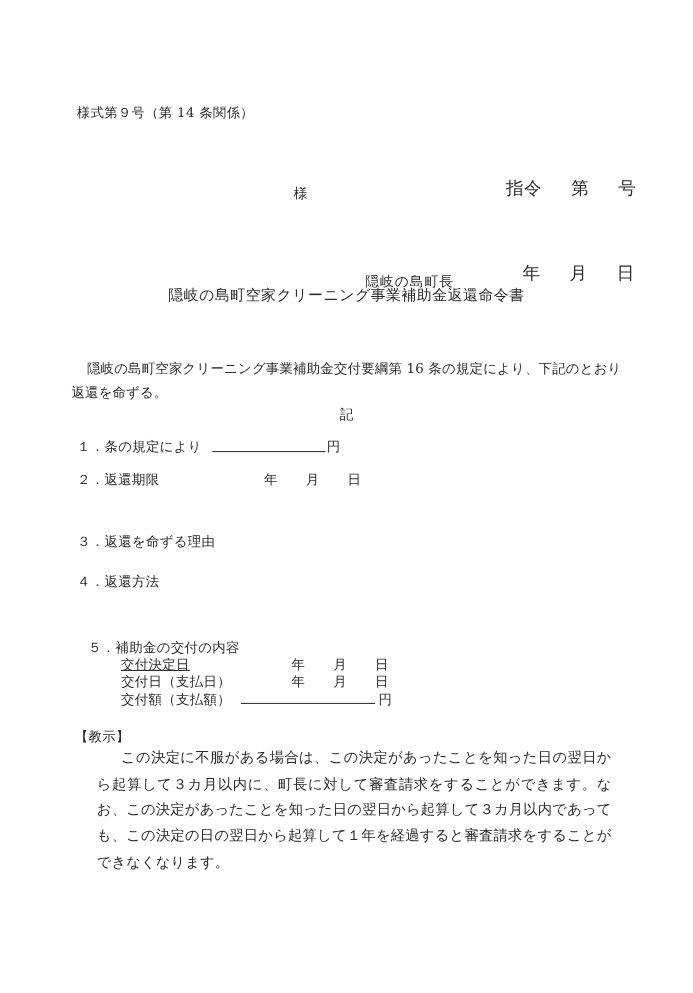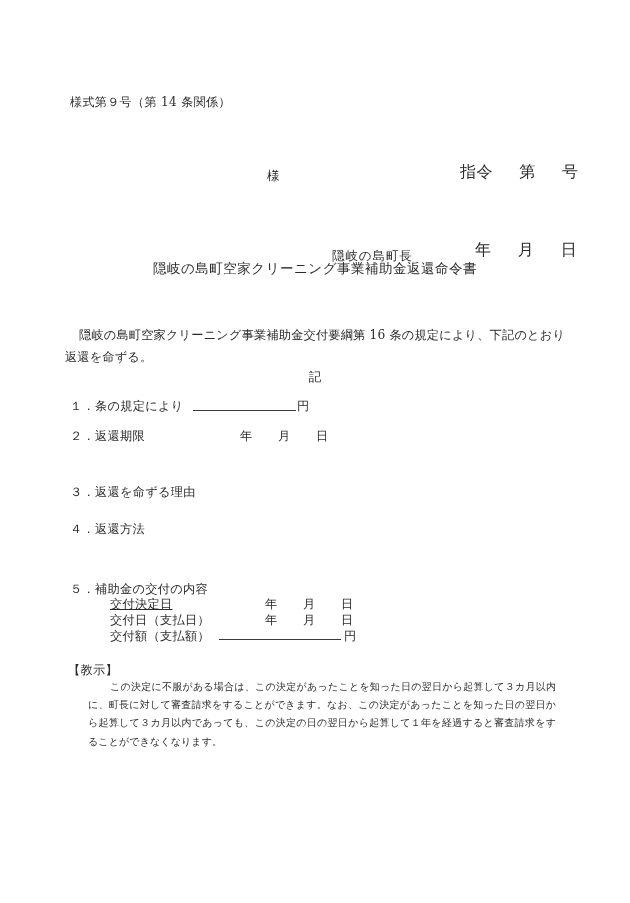--- a/index.html
+++ b/index.html
@@ -102,21 +102,21 @@
 
   
   .item-label {
     font-size: 12.2px;
     letter-spacing: .3px;
   }
   .item1 { left: 70px; top: 398px; }
   .item2 { left: 70px; top: 428px; }
   .item3 { left: 70px; top: 484px; }
   .item4 { left: 70px; top: 521px; }
-  .item5 { left: 70px; top: 581px; }
+  .item5 { left: 80px; top: 581px; }
 
   
   .rule {
     position: absolute;
     height: 0;
     border-bottom: 1px solid #3a3a3a;
   }
   .rule-amount1 { left: 193px; top: 410px; width: 103px; }
   .rule-amount5 { left: 219px; top: 639px; width: 122px; }
 
@@ -152,21 +152,21 @@
   .kyoji-label {
     left: 68px;
     top: 662px;
     font-size: 12.2px;
     letter-spacing: .3px;
   }
   .kyoji-body {
     left: 88px;
     top: 678px;
     width: 468px;
-    font-size: 10px;
+    font-size: 13px;
     line-height: 1.82;
     text-indent: 22px;
     text-align: justify;
     letter-spacing: .1px;
     white-space: normal;
   }
 </style>
 </head>
 <body>
 

